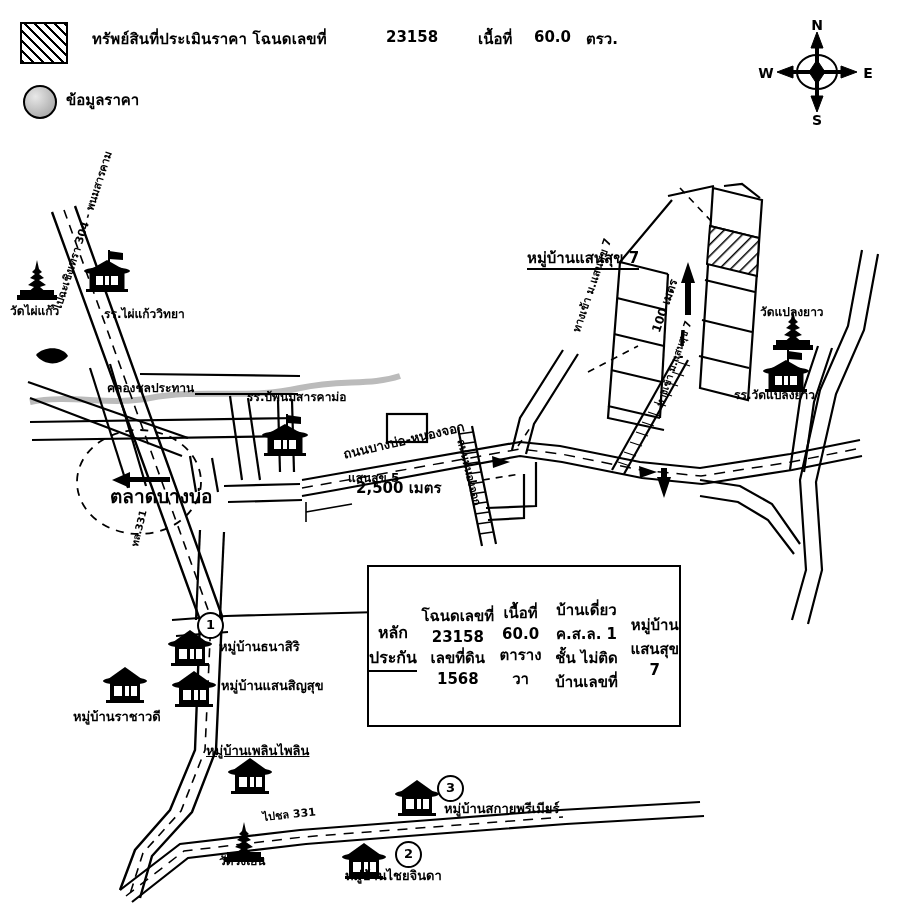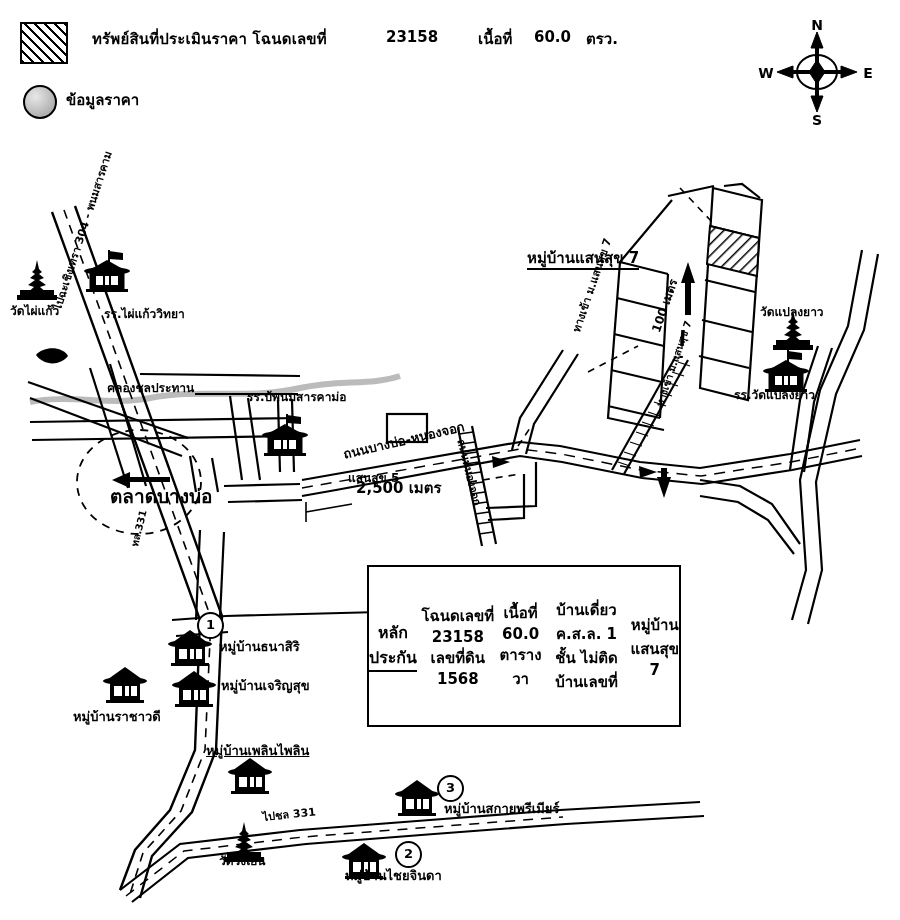--- a/index.html
+++ b/index.html
@@ -354,21 +354,21 @@
   <div class="abs maplabel rot" id="lbl-road-bangbo">ถนนบางบ่อ-หนองจอก</div>
   <div class="abs maplabel" id="lbl-2500">2,500 เมตร</div>
   <div class="abs maplabel rot" id="lbl-road-nongkhrok">ถนนหนองจอก</div>
   <div class="abs maplabel" id="lbl-village-saensuk7">หมู่บ้านแสนสุข 7</div>
   <div class="abs maplabel rot" id="lbl-access-saensuk7-a">ทางเข้า ม.แสนสุข 7</div>
   <div class="abs maplabel rot" id="lbl-access-saensuk7-b">ทางเข้า ม.แสนสุข 7</div>
   <div class="abs maplabel rot" id="lbl-100m">100 เมตร</div>
   <div class="abs maplabel" id="lbl-wat-plaeng-yao">วัดแปลงยาว</div>
   <div class="abs maplabel" id="lbl-school-plaeng-yao">รร.วัดแปลงยาว</div>
   <div class="abs maplabel" id="lbl-village-thanasiri">หมู่บ้านธนาสิริ</div>
-  <div class="abs maplabel" id="lbl-village-charoensuk">หมู่บ้านเจริญสุข</div>
+  <div class="abs maplabel" id="lbl-village-charoensuk">หมู่บ้านแสนสิญสุข</div>
   <div class="abs maplabel" id="lbl-village-rachawadee">หมู่บ้านราชาวดี</div>
   <div class="abs maplabel" id="lbl-village-phloenphailin">หมู่บ้านเพลินไพลิน</div>
   <div class="abs maplabel rot" id="lbl-road-331-b">ไปชล 331</div>
   <div class="abs maplabel" id="lbl-wat-wang-yen">วัดวังเย็น</div>
   <div class="abs maplabel" id="lbl-village-chaiyachinda">หมู่บ้านไชยจินดา</div>
   <div class="abs maplabel" id="lbl-village-sky">หมู่บ้านสกายพรีเมียร์</div>
 
   <div class="abs marker-num" id="marker-1">1</div>
   <div class="abs marker-num" id="marker-2">2</div>
   <div class="abs marker-num" id="marker-3">3</div>

